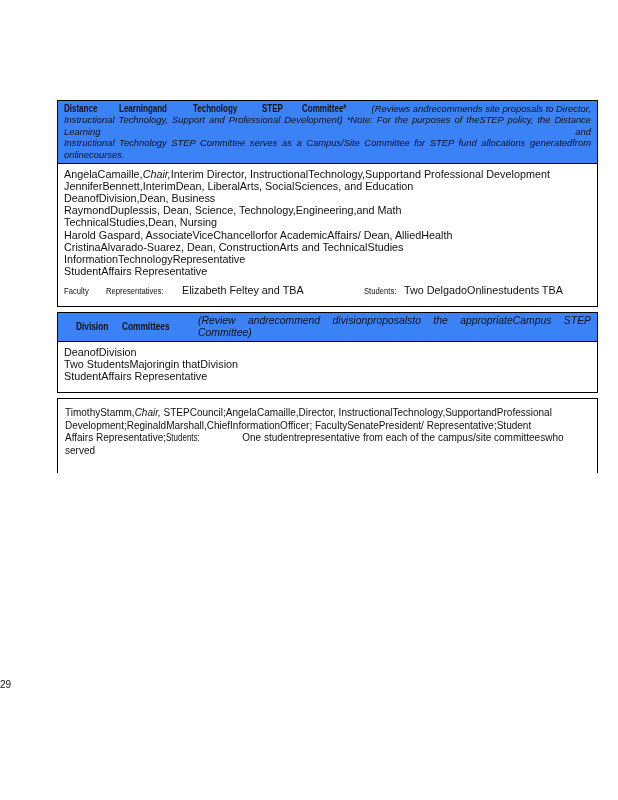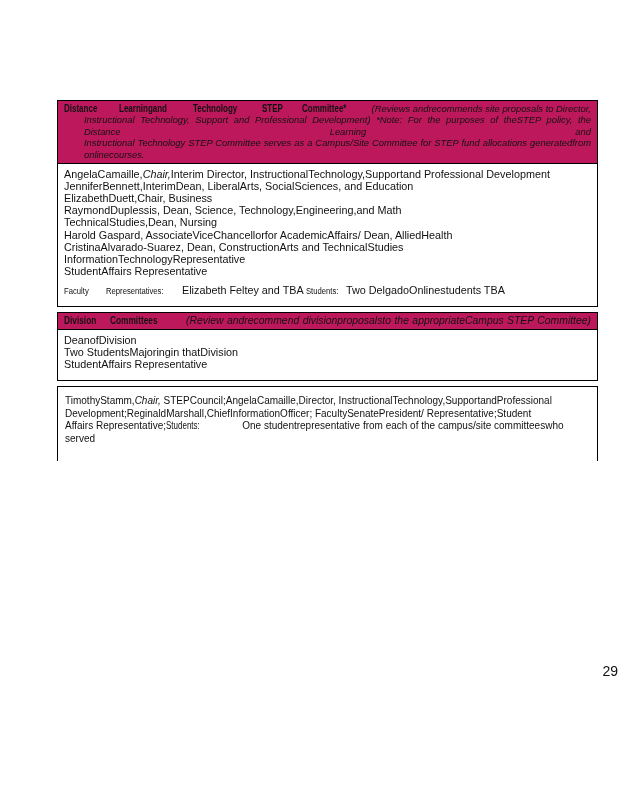--- a/index.html
+++ b/index.html
@@ -6,50 +6,50 @@
   body{
     width:618px;height:800px;background:#ffffff;position:relative;
     font-family:"Liberation Sans",sans-serif;color:#111111;
     -webkit-font-smoothing:antialiased;
   }
   .doc{position:absolute;left:57px;top:100px;width:541px;}
   .tbl{border:1px solid #000;background:#fff;}
   .tbl + .tbl{margin-top:5px;}
 
   
-  .graybar{background:#be185d;border-bottom:1px solid #000;padding:2px 6px 3px 6px;}
+  .graybar{background:#3b82f6;border-bottom:1px solid #000;padding:2px 6px 3px 6px;}
   .hdr{font-size:9.4px;line-height:11.4px;}
   .hdr .bd{font-size:10px;}
   .hdr .tline:first-child{display:flex;justify-content:space-between;align-items:baseline;}
-  .hdr .tline:nth-child(n+2){text-align:justify;text-align-last:justify;margin-left:20px;}
+  .hdr .tline:nth-child(n+2){text-align:justify;text-align-last:justify;}
 
   .bar{font-size:10.4px;line-height:12px;padding:2px 6px;}
-  .bar .tline{display:flex;align-items:flex-end;}
+  .bar .tline{display:flex;align-items:center;margin-left:12px;}
   .bar .tline span:last-child{flex:1;}
   .bar-justify .tline span:last-child{text-align:justify;text-align-last:justify;}
 
   
   .tbody{padding:4px 6px 7px 6px;font-size:10.8px;line-height:12.1px;overflow:hidden;}
   .frow{margin-top:7px;margin-bottom:2px;}
   .frow .cond{font-size:9.6px;}
   .t2-body{padding-bottom:10px;}
   .t3{border-bottom:none;}
   .t3-body{padding:8px 6px 16px 7px;font-size:10px;line-height:12.5px;}
 
   
   .tline{min-height:11px;}
   .it{font-style:italic;}
   .bd{font-weight:bold;}
   .cond{display:inline-block;transform:scaleX(.8);transform-origin:0 70%;}
   .fx{display:inline-block;white-space:nowrap;}
   .gap{display:inline-block;}
 
   .pagenum{
-    position:absolute;left:0;right:0;top:663px;text-align:right;
-    font-size:14px;color:#111;
+    position:absolute;left:0;right:0;top:679px;text-align:left;
+    font-size:10px;color:#111;
   }
 </style>
 </head>
 <body>
 
 <div class="doc">
 
   <div class="tbl t1">
     <div class="graybar hdr">
         <div class="tline">
@@ -60,30 +60,30 @@
           <span class="bd cond">Committee*</span>
           <span class="it">(Reviews andrecommends site proposals to Director,</span>
         </div>
         <div class="tline"><span class="it">Instructional Technology, Support and Professional Development) *Note: For the purposes of theSTEP policy, the Distance Learning and</span></div>
         <div class="tline"><span class="it">Instructional Technology STEP Committee serves as a Campus/Site Committee for STEP fund allocations generatedfrom onlinecourses.</span></div>
       </div>
     <div class="tbody">
       <div class="names">
           <div class="tline"><span>AngelaCamaille,</span><span class="it">Chair,</span><span>Interim Director, InstructionalTechnology,Supportand Professional Development</span></div>
           <div class="tline"><span>JenniferBennett,InterimDean, LiberalArts, SocialSciences, and Education</span></div>
-          <div class="tline"><span>ElizabethDuett,Chair, Business</span></div>
+          <div class="tline"><span>DeanofDivision,Dean, Business</span></div>
           <div class="tline"><span>RaymondDuplessis, Dean, Science, Technology,Engineering,and Math</span></div>
           <div class="tline"><span>TechnicalStudies,Dean, Nursing</span></div>
           <div class="tline"><span>Harold Gaspard, AssociateViceChancellorfor AcademicAffairs/ Dean, AlliedHealth</span></div>
           <div class="tline"><span>CristinaAlvarado-Suarez, Dean, ConstructionArts and TechnicalStudies</span></div>
           <div class="tline"><span>InformationTechnologyRepresentative</span></div>
           <div class="tline"><span>StudentAffairs Representative</span></div>
         </div>
       <div class="frow">
-          <div class="tline"><span class="cond fx" style="width: 42px;">Faculty</span><span class="cond fx" style="width: 76px;">Representatives:</span><span class="fx" style="width: 124px;">Elizabeth Feltey and TBA</span><span class="cond fx" style="width: 40px;">Students:</span><span>Two DelgadoOnlinestudents TBA</span></div>
+          <div class="tline"><span class="cond fx" style="width: 42px;">Faculty</span><span class="cond fx" style="width: 76px;">Representatives:</span><span class="fx" style="width: 182px;">Elizabeth Feltey and TBA</span><span class="cond fx" style="width: 40px;">Students:</span><span>Two DelgadoOnlinestudents TBA</span></div>
         </div>
     </div>
   </div>
 
   <div class="tbl t2">
     <div class="graybar bar bar-justify">
         <div class="tline">
           <span class="bd cond fx" style="width: 46px;">Division</span>
           <span class="bd cond fx" style="width: 76px;">Committees</span>
           <span class="it">(Review andrecommend divisionproposalsto the appropriateCampus STEP Committee)</span>

